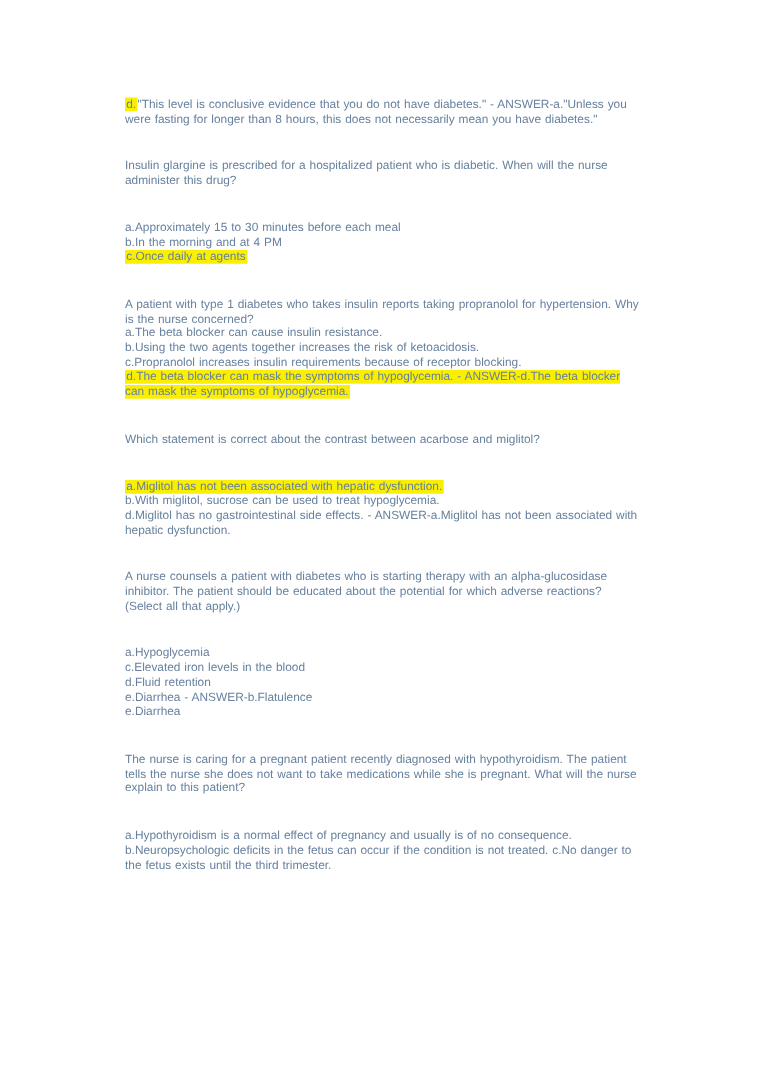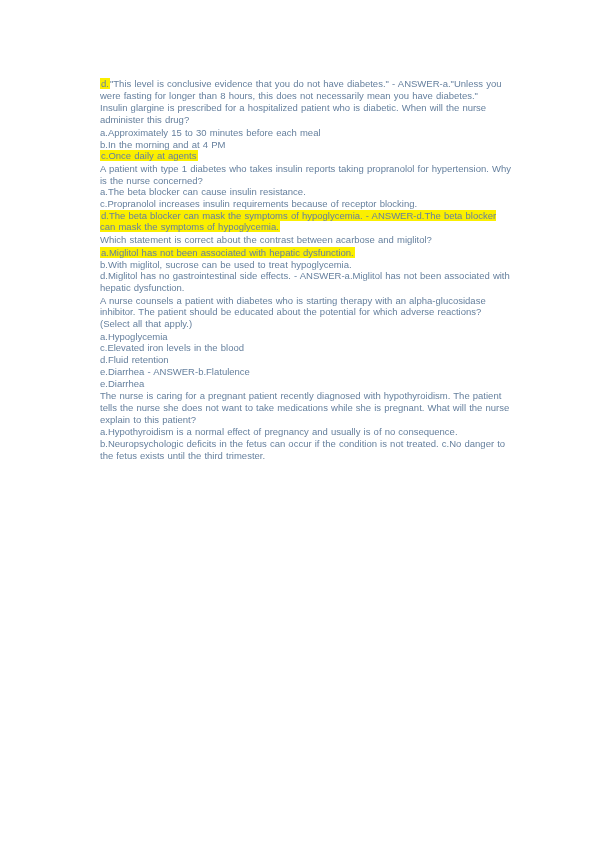--- a/index.html
+++ b/index.html
@@ -21,21 +21,21 @@
   }
   .content{
     position:absolute;
     left:100px;top:78px;
     width:414px;
     color:var(--text-color);
     font-size:9.5px;
     line-height:11.7px;
     word-spacing:0.5px;
   }
-  .block + .block{margin-top:1px;}
+  .block + .block{margin-top:26px;}
   .line{min-height:11.7px;}
   .hl{
     background:var(--hl-color);
     padding:0 1px;
   }
 </style>
 </head>
 <body>
 
 <div class="page">
@@ -47,20 +47,21 @@
         <div class="line"><span>Insulin glargine is prescribed for a hospitalized patient who is diabetic. When will the nurse administer this drug?</span></div>
       </div>
       <div class="block">
         <div class="line"><span>a.Approximately 15 to 30 minutes before each meal</span></div>
         <div class="line"><span>b.In the morning and at 4 PM</span></div>
         <div class="line"><span class="hl">c.Once daily at agents</span></div>
       </div>
       <div class="block">
         <div class="line"><span>A patient with type 1 diabetes who takes insulin reports taking propranolol for hypertension. Why is the nurse concerned?</span></div>
         <div class="line"><span>a.The beta blocker can cause insulin resistance.</span></div>
+        <div class="line"><span>b.Using the two agents together increases the risk of ketoacidosis.</span></div>
         <div class="line"><span>c.Propranolol increases insulin requirements because of receptor blocking.</span></div>
         <div class="line"><span class="hl">d.The beta blocker can mask the symptoms of hypoglycemia. - ANSWER-d.The beta blocker can mask the symptoms of hypoglycemia.</span></div>
       </div>
       <div class="block">
         <div class="line"><span>Which statement is correct about the contrast between acarbose and miglitol?</span></div>
       </div>
       <div class="block">
         <div class="line"><span class="hl">a.Miglitol has not been associated with hepatic dysfunction.</span></div>
         <div class="line"><span>b.With miglitol, sucrose can be used to treat hypoglycemia.</span></div>
         <div class="line"><span>d.Miglitol has no gastrointestinal side effects. - ANSWER-a.Miglitol has not been associated with hepatic dysfunction.</span></div>

